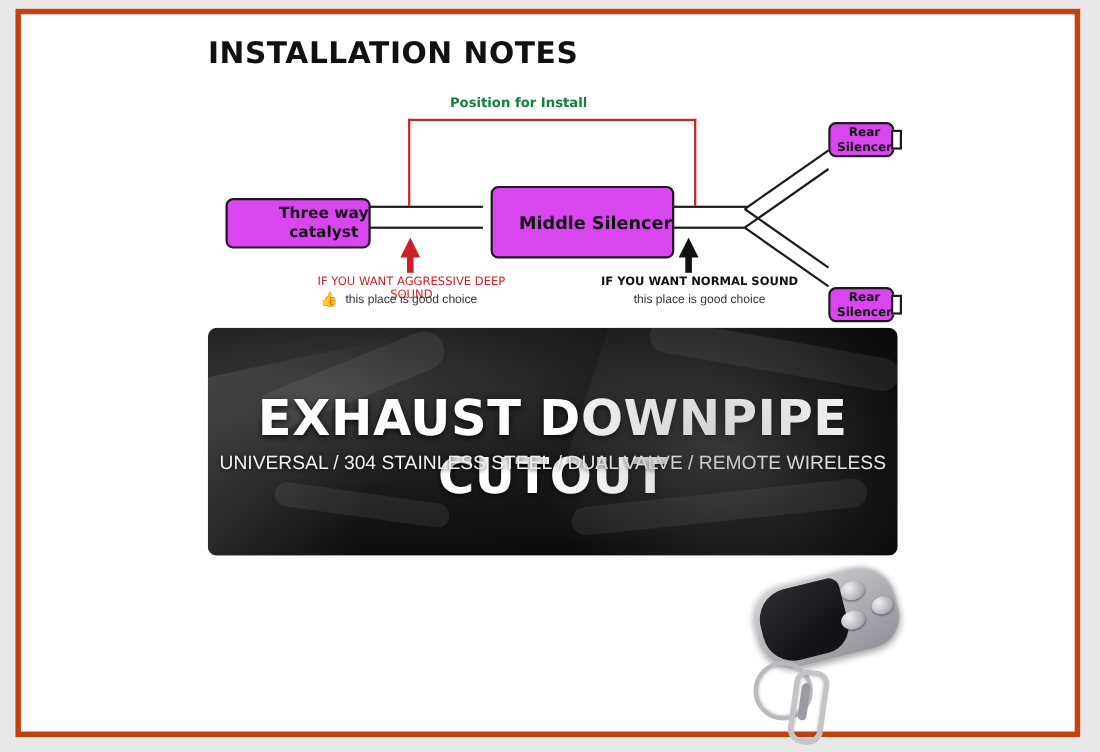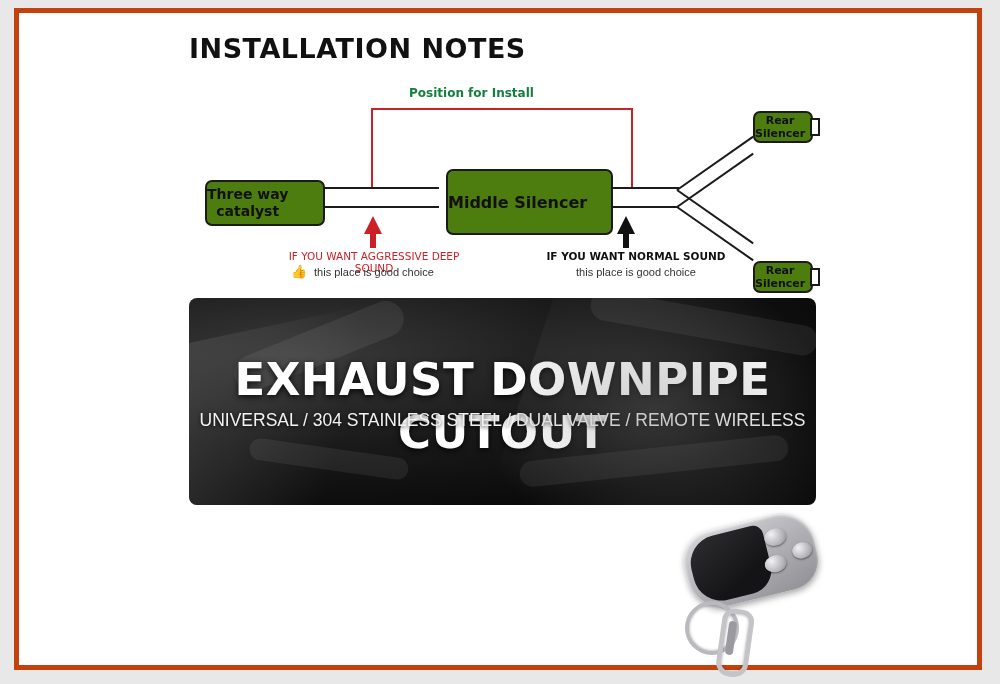--- a/index.html
+++ b/index.html
@@ -60,34 +60,34 @@
     background: #ffffff;
     border-top: 2px solid #1b1b1b;
     border-bottom: 2px solid #1b1b1b;
     box-sizing: border-box;
   }
   .pipe-a { left: 290px; top: 119px; width: 130px; height: 21px; }
   .pipe-b { left: 555px; top: 119px; width: 105px; height: 21px; }
 
   .box {
     position: absolute;
-    background: #4d7c0f;
+    background: #d946ef;
     border: 2px solid #1b1b1b;
     border-radius: 7px;
     box-sizing: border-box;
     display: flex;
     align-items: center;
-    justify-content: flex-start;
+    justify-content: flex-end;
     text-align: center;
     font-weight: bold;
     color: #111;
     font-family: "DejaVu Sans", sans-serif;
   }
   .box-catalyst {
-    left: 186px; top: 112px; width: 120px; height: 46px;
+    left: 186px; top: 112px; width: 132px; height: 46px;
     font-size: 14px; line-height: 17px;
   }
   .box-middle {
     left: 427px; top: 101px; width: 167px; height: 66px;
     font-size: 16px;
   }
   .box-rear1 {
     left: 734px; top: 43px; width: 60px; height: 32px;
     font-size: 11px; line-height: 13px;
   }

